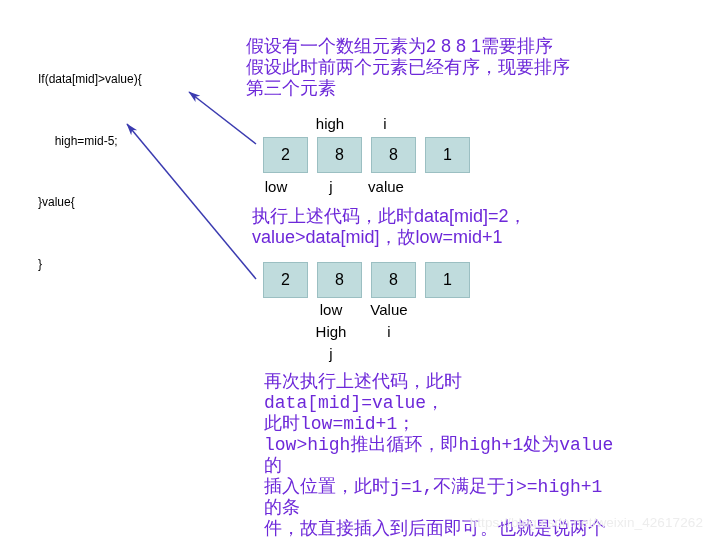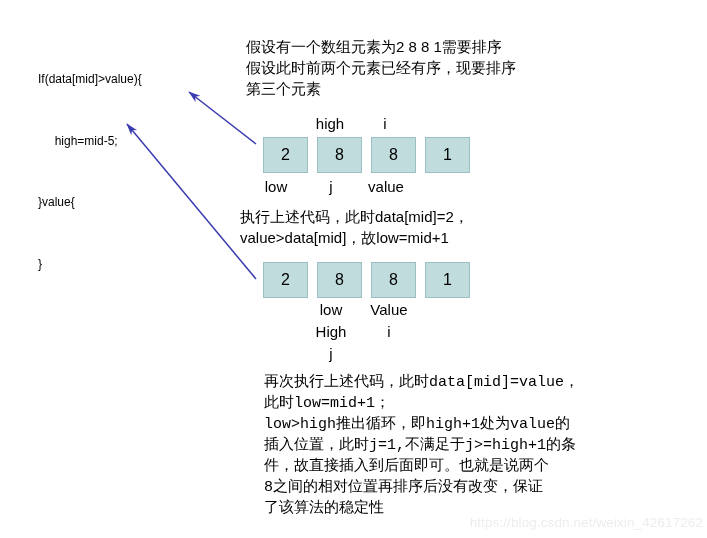--- a/index.html
+++ b/index.html
@@ -31,27 +31,27 @@
     font-size: 12px;
     line-height: 20.5px;
     white-space: pre;
     color: #000;
   }
   #code-block .code-line { display: block; white-space: pre; }
 
   
   .cn-para {
     position: absolute;
-    font-size: 15px;
+    font-size: 18px;
     line-height: 21px;
-    color: #000000;
+    color: #6d28d9;
     white-space: pre-line;
   }
   #intro-text { left: 246px; top: 36px; width: 330px; }
-  #step1-text { left: 240px; top: 206px; width: 310px; }
+  #step1-text { left: 252px; top: 206px; width: 310px; }
   #step2-text { left: 264px; top: 372px; width: 350px; font-family: Liberation Mono, monospace; }
 
   
   .array-row {
     position: absolute;
     display: flex;
     gap: 9px;
   }
   #array-row-1 { left: 263px; top: 137px; }
   #array-row-2 { left: 263px; top: 262px; }

